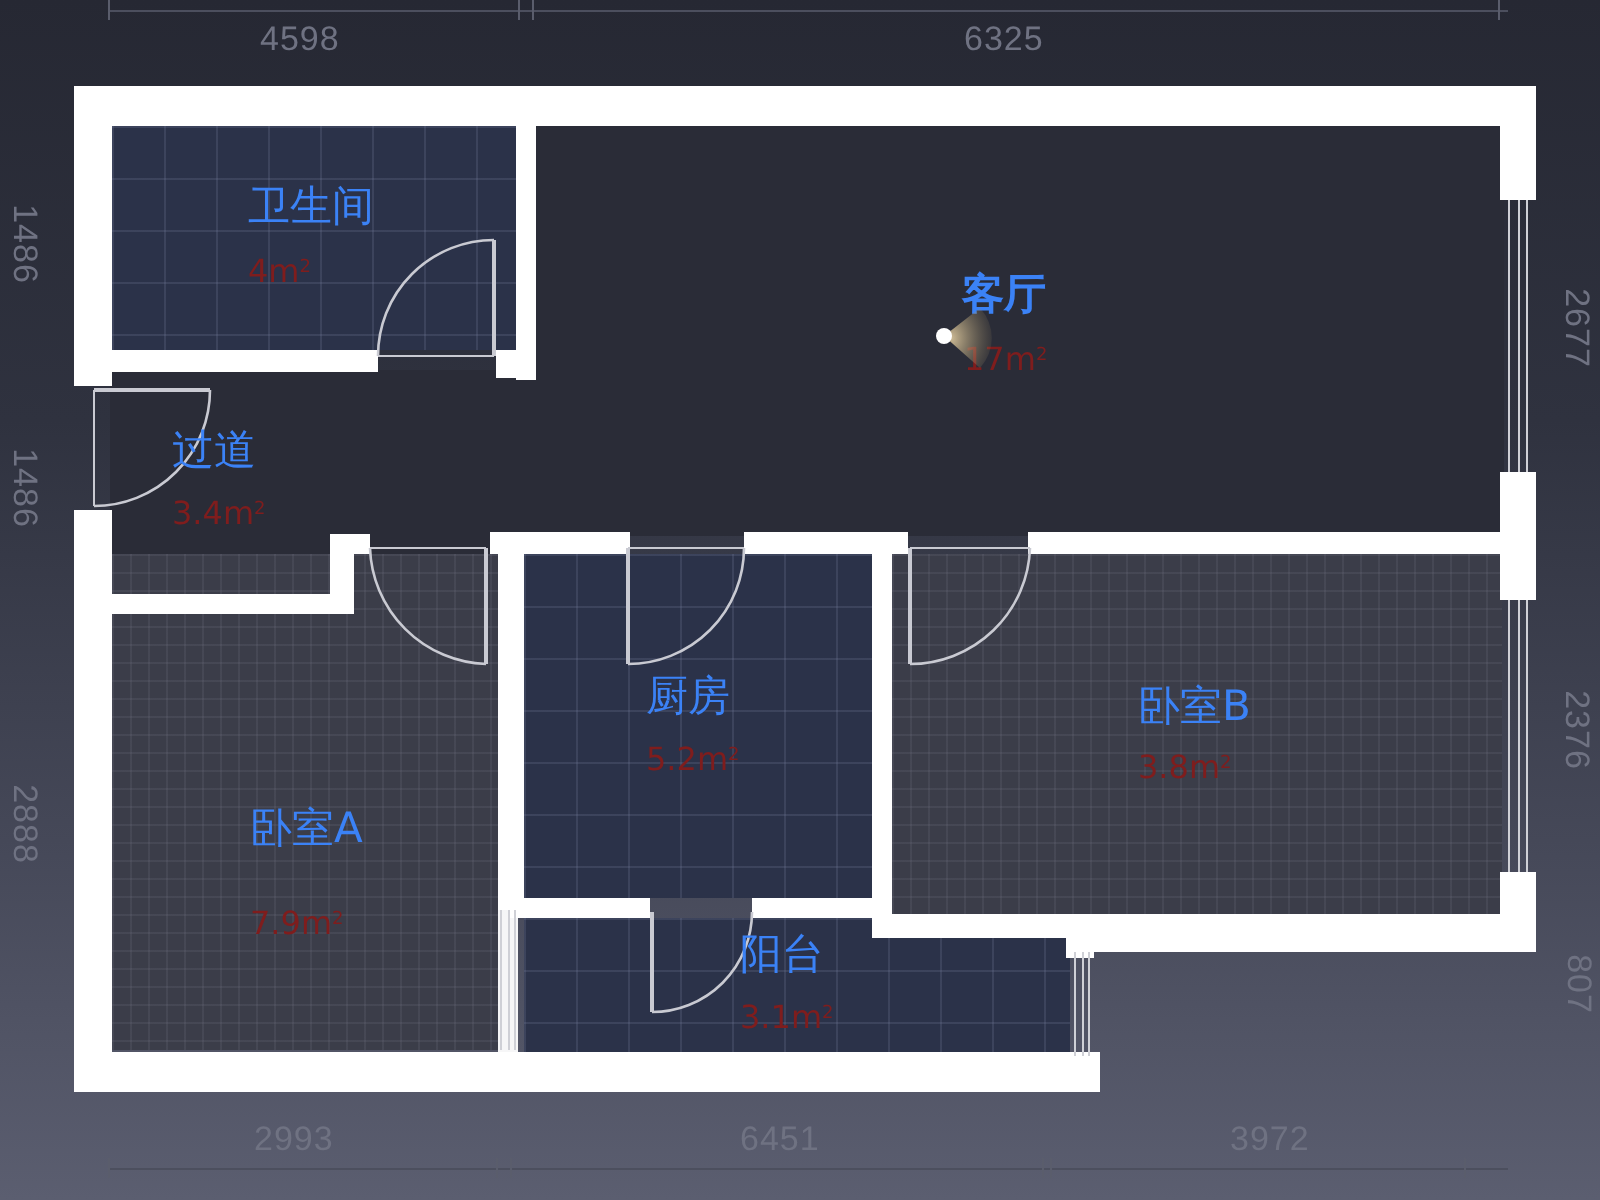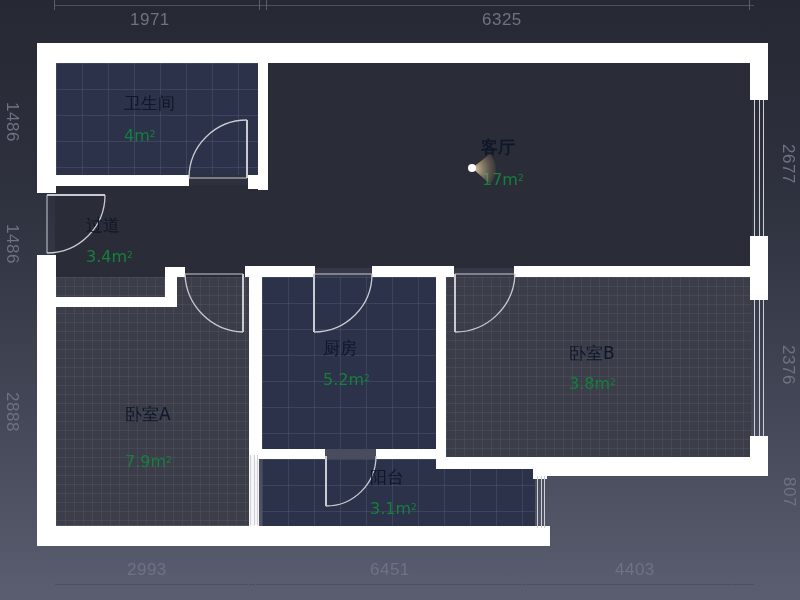--- a/index.html
+++ b/index.html
@@ -23,38 +23,38 @@
     background-size:26px 26px;
   }
   .wood {
     background-color:#3b3d49;
     background-image:
       linear-gradient(rgba(120,120,135,0.18) 1px, transparent 1px),
       linear-gradient(90deg, rgba(120,120,135,0.18) 1px, transparent 1px);
     background-size:9px 9px;
   }
   .plain { background:#2a2c37; }
-  .label { position:absolute; color:#0f172a; font-size:17px; line-height:22px; }
-  .area { position:absolute; color:#15803d; font-size:16px; line-height:20px; }
+  .label { position:absolute; color:#3b82f6; font-size:21px; line-height:22px; }
+  .area { position:absolute; color:#7f1d1d; font-size:16px; line-height:20px; }
   sup { font-size:9px; vertical-align:top; position:relative; top:-2px; }
   .window { position:absolute; border-left:1px solid #cfd0d6; border-right:1px solid #cfd0d6; }
   .window::after { content:""; position:absolute; left:50%; top:0; bottom:0; width:1px; background:#cfd0d6; }
   svg.door { position:absolute; overflow:visible; }
 </style>
 </head>
 <body>
 
 <div>
   <div class="dimline" style="left:54px; top:5px; width:700px; height:1px;"></div>
   <div class="tick" style="left:54px; top:0px; width:1px; height:10px;"></div>
   <div class="tick" style="left:259px; top:0px; width:1px; height:10px;"></div>
   <div class="tick" style="left:266px; top:0px; width:1px; height:10px;"></div>
   <div class="tick" style="left:749px; top:0px; width:1px; height:10px;"></div>
 </div>
-<div class="abs dim" style="left:130px; top:10px;">1971</div>
+<div class="abs dim" style="left:130px; top:10px;">4598</div>
 <div class="abs dim" style="left:482px; top:10px;">6325</div>
 
 <div class="abs dim dim-v" style="left:-8px; top:112px;">1486</div>
 <div class="abs dim dim-v" style="left:-8px; top:234px;">1486</div>
 <div class="abs dim dim-v" style="left:-8px; top:402px;">2888</div>
 
 <div class="abs dim dim-v" style="left:768px; top:154px;">2677</div>
 <div class="abs dim dim-v" style="left:768px; top:355px;">2376</div>
 <div class="abs dim dim-v" style="left:774px; top:482px;">807</div>
 
@@ -62,21 +62,21 @@
   <div class="dimline" style="left:54px; top:584px; width:700px; height:1px;"></div>
   <div class="tick" style="left:54px; top:579px; width:1px; height:10px;"></div>
   <div class="tick" style="left:248px; top:579px; width:1px; height:10px;"></div>
   <div class="tick" style="left:255px; top:579px; width:1px; height:10px;"></div>
   <div class="tick" style="left:521px; top:579px; width:1px; height:10px;"></div>
   <div class="tick" style="left:525px; top:579px; width:1px; height:10px;"></div>
   <div class="tick" style="left:732px; top:579px; width:1px; height:10px;"></div>
 </div>
 <div class="abs dim" style="left:127px; top:560px;">2993</div>
 <div class="abs dim" style="left:370px; top:560px;">6451</div>
-<div class="abs dim" style="left:615px; top:560px;">4403</div>
+<div class="abs dim" style="left:615px; top:560px;">3972</div>
 
 <div class="room plain" style="left:256px; top:63px; width:496px; height:205px;"></div>
 <div class="room plain" style="left:55px; top:185px; width:205px; height:112px;"></div>
 <div class="room plain" style="left:160px; top:185px; width:100px; height:85px;"></div>
 <div class="room tile" style="left:56px; top:63px; width:202px; height:112px;"></div>
 <div class="room wood" style="left:56px; top:277px; width:193px; height:248px;"></div>
 <div class="room tile" style="left:262px; top:277px; width:174px; height:172px;"></div>
 <div class="room wood" style="left:446px; top:277px; width:305px; height:180px;"></div>
 <div class="room tile" style="left:262px; top:459px; width:273px; height:67px;"></div>
 

